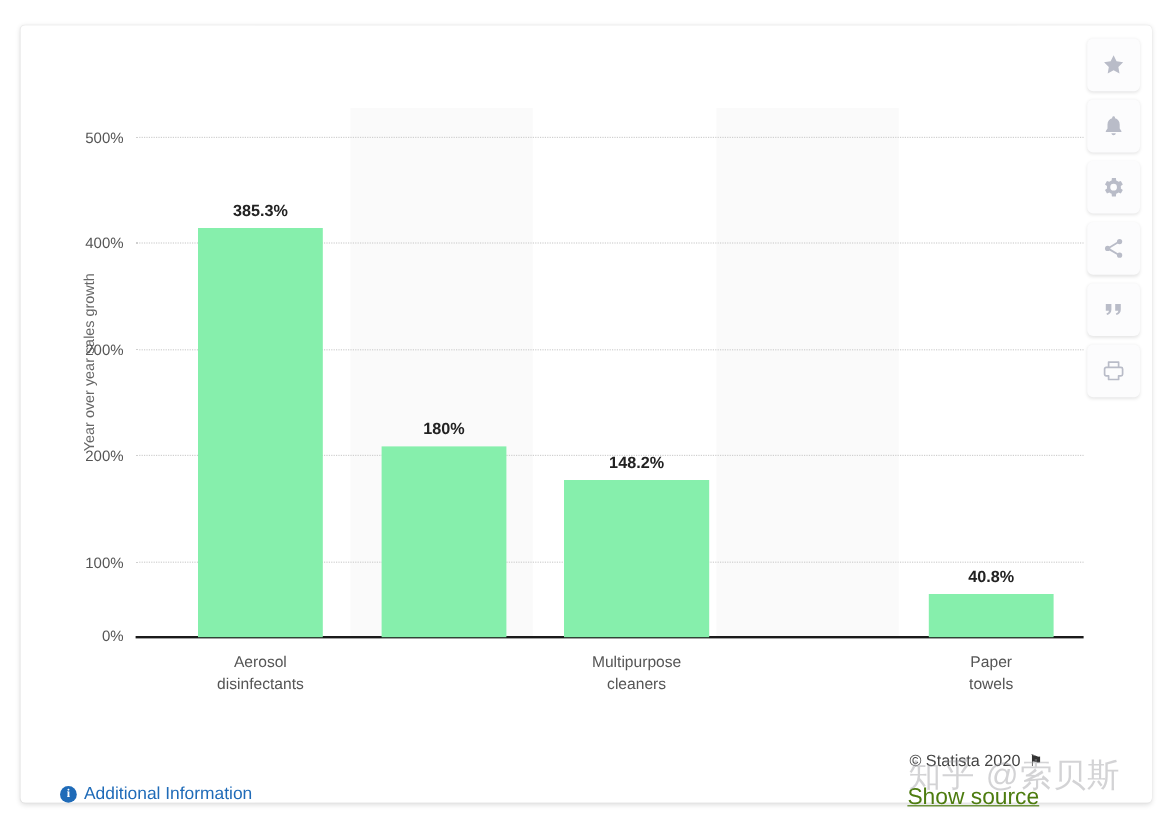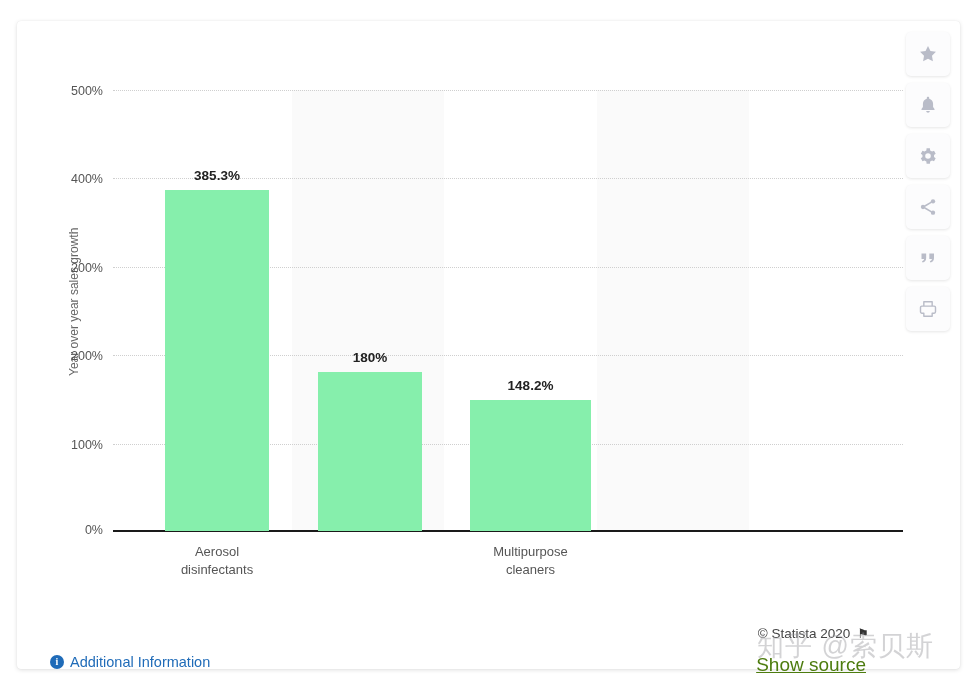--- a/index.html
+++ b/index.html
@@ -43,20 +43,21 @@
     bottom: 0;
     background: #fafafa;
   }
 
   .gridline {
     position: absolute;
     left: 0;
     right: 0;
     height: 0;
     border-top: 1px dotted #cfcfcf;
+    margin-top: 24px;
   }
 
   .axis-line {
     position: absolute;
     left: 0;
     right: 0;
     bottom: 0;
     height: 2px;
     background: #1a1a1a;
   }
@@ -244,20 +245,24 @@
       <span class="bar-label">180%</span>
     </div>
 
     <div class="bar" style="left:357px;width:121px;height:131.0px;">
       <span class="bar-label">148.2%</span>
       <span class="cat-label">Multipurpose
 cleaners</span>
     </div>
 
 
+    <div class="bar" style="left:661px;width:104px;height:36.1px;">
+      <span class="bar-label">40.8%</span>
+      <span class="cat-label">Paper towels</span>
+    </div>
 
   </div>
 
   <div id="copyright">
     <span>© Statista 2020</span>
     <span class="flag-icon">⚑</span>
   </div>
 
   <div id="show-source">Show source</div>
 

